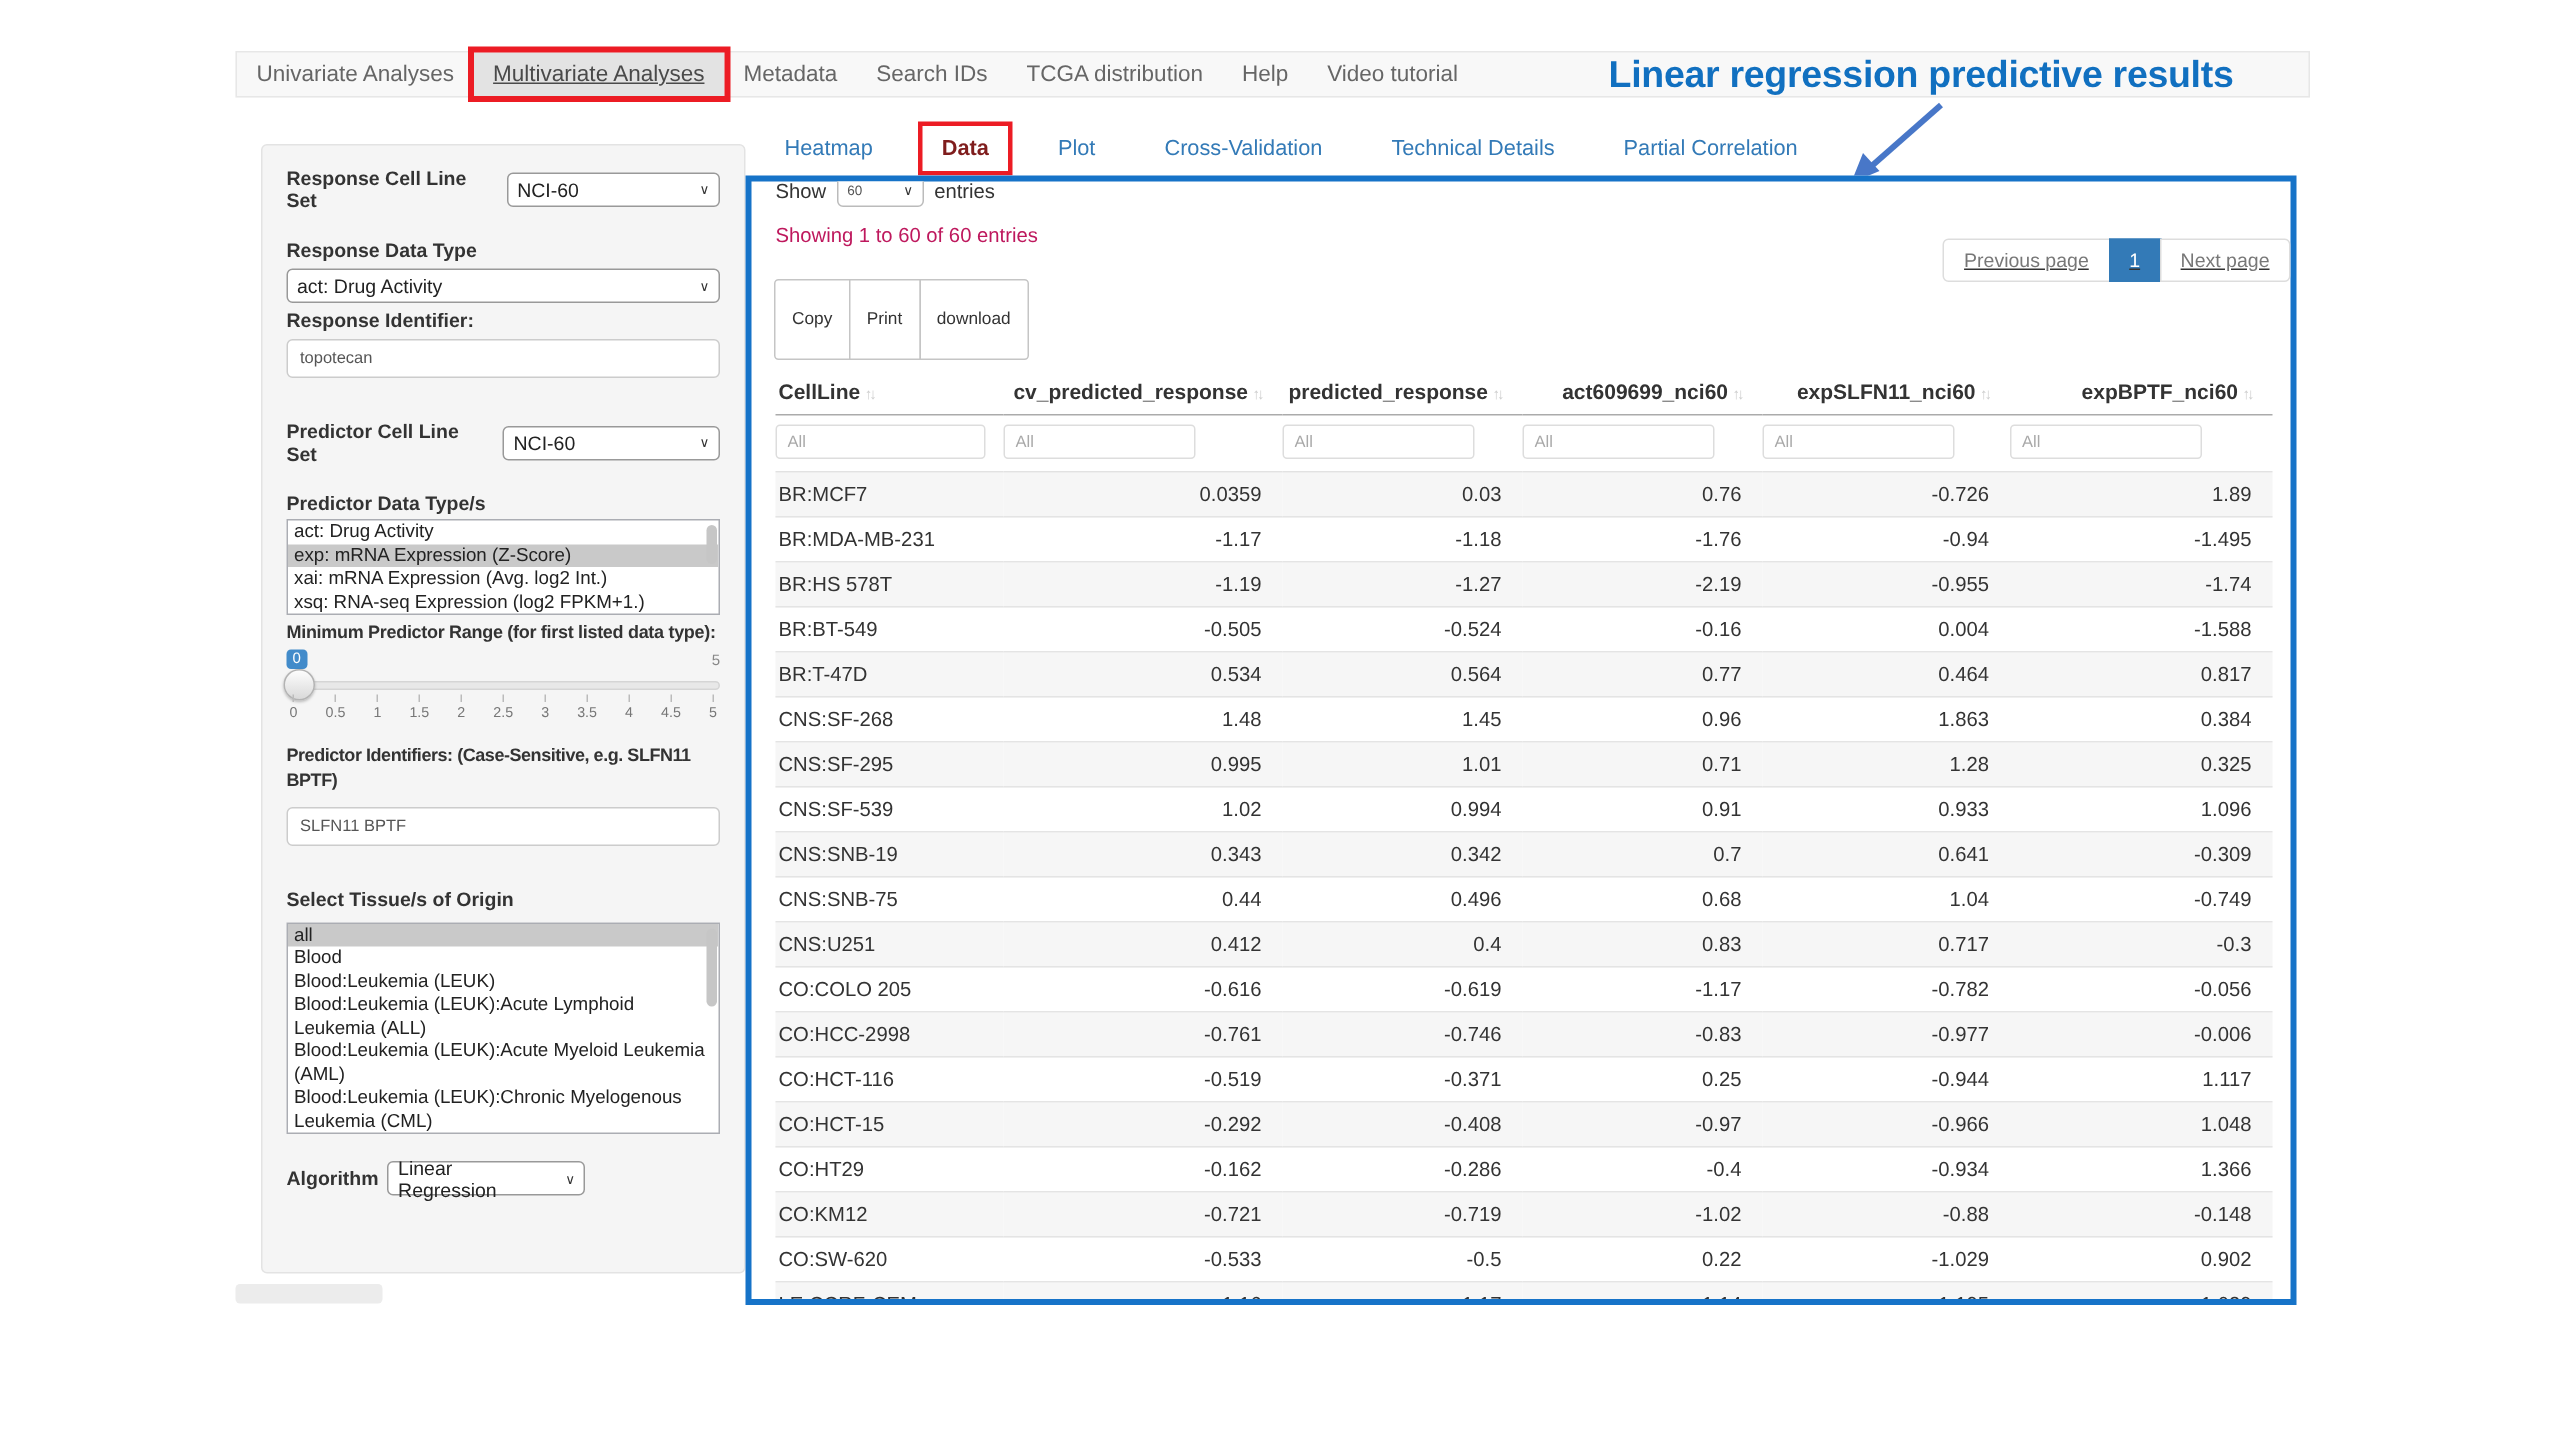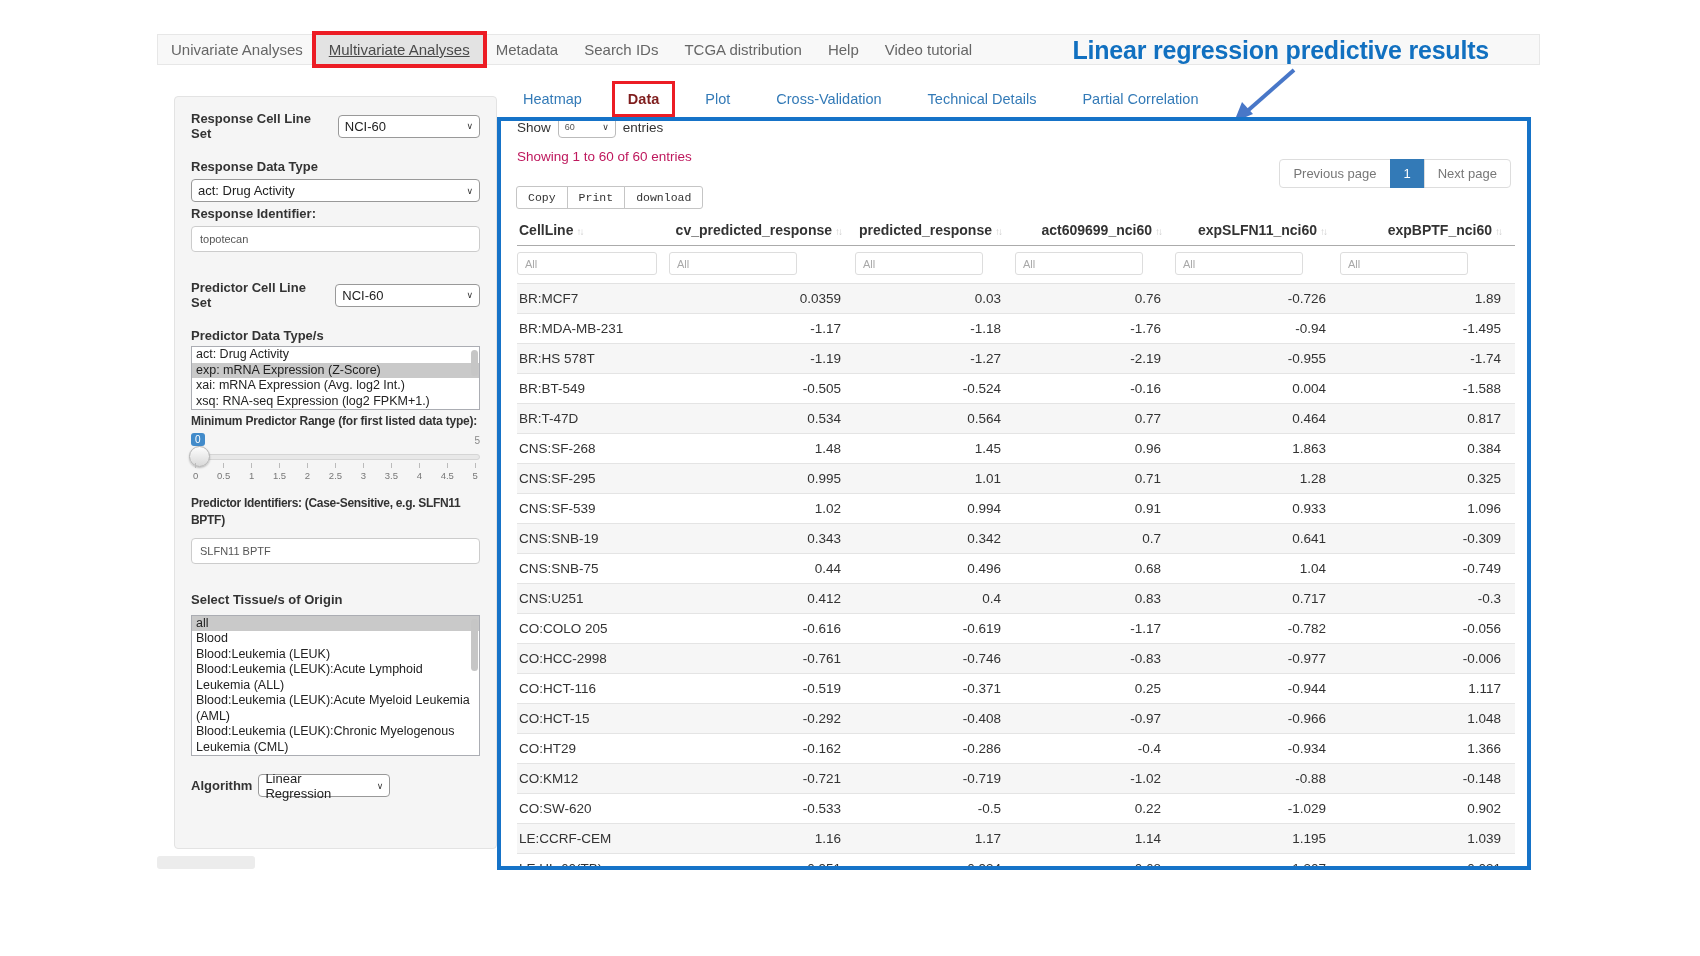--- a/index.html
+++ b/index.html
@@ -70,29 +70,29 @@
   .tab { padding:7px 13px; font-size:14.5px; color:#337ab7; cursor:pointer; white-space:nowrap; }
   .tab.active { color:#7f1d1d;font-weight:bold; }
   .tab.red-boxed { outline:3px solid #ec1c24; }
 
   
   .panel { position:absolute; left:497px; top:117px; width:1034px; height:753px;
            border:4px solid #1673c8; background:#fff; padding:0 16px; overflow:hidden; }
   .show-row { margin-top:-6px; display:flex; align-items:center; gap:7px; font-size:13.5px; color:#333; height:24px; }
   .show-select { width:58px; height:22px; font-size:9px; color:#555; border:1px solid #bbb; }
   .showing-text { margin-top:10px; font-size:13.5px; color:#be185d; }
-  .pagination { position:absolute; right:16px; top:38px; display:flex; }
+  .pagination { position:absolute; right:0; top:38px; display:flex;text-decoration:underline; }
   .page-btn { border:1px solid #ddd; background:#fff; color:#777; font-size:13px; padding:6px 13px;
               margin-left:-1px; cursor:pointer; white-space:nowrap; }
   .page-btn:first-child { border-radius:4px 0 0 4px; }
   .page-btn:last-child { border-radius:0 4px 4px 0; }
   .page-btn.active { background:#337ab7; border-color:#337ab7; color:#fff; }
   .dt-btns { margin-top:22px; display:flex; }
-  .dt-btn { border:1px solid #c5c5c5; background:#fff; color:#333; font-size:11.5px; padding:4px 11px;
-            margin-left:-1px; cursor:pointer; font-family:Liberation Mono, monospace; }
+  .dt-btn { border:1px solid #c5c5c5; background:#fff; color:#333; font-size:11.5px; padding:20px 11px;
+            margin-left:-1px; cursor:pointer; font-family:Liberation Sans, sans-serif; }
   .dt-btn:first-child { border-radius:3px 0 0 3px; }
   .dt-btn:last-child { border-radius:0 3px 3px 0; }
 
   
   table.data-table { margin-top:8px; width:998px; border-collapse:collapse; table-layout:fixed; }
   .data-table th { font-size:14px; font-weight:bold; color:#333; text-align:left; padding:5px 14px 7px 2px; cursor:pointer; }
   .data-table th.num { text-align:right; }
   .header-row th { border-bottom:1px solid #ababab; }
   .sort-icon { color:#cfcfcf; font-size:10px; margin-left:3px; letter-spacing:-2px; }
   .filter-row th { padding:6px 8px 8px 0; border-bottom:1px solid #e2e2e2; }

